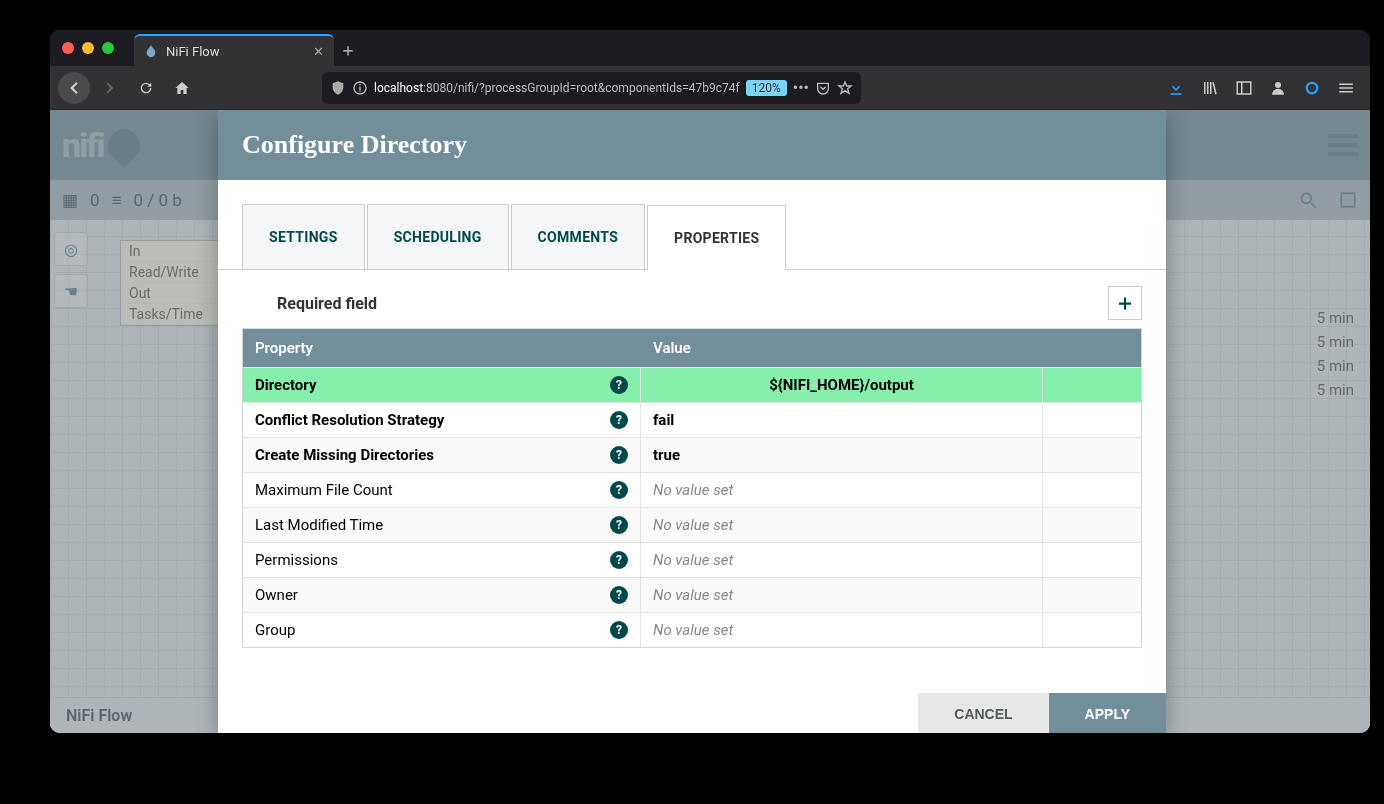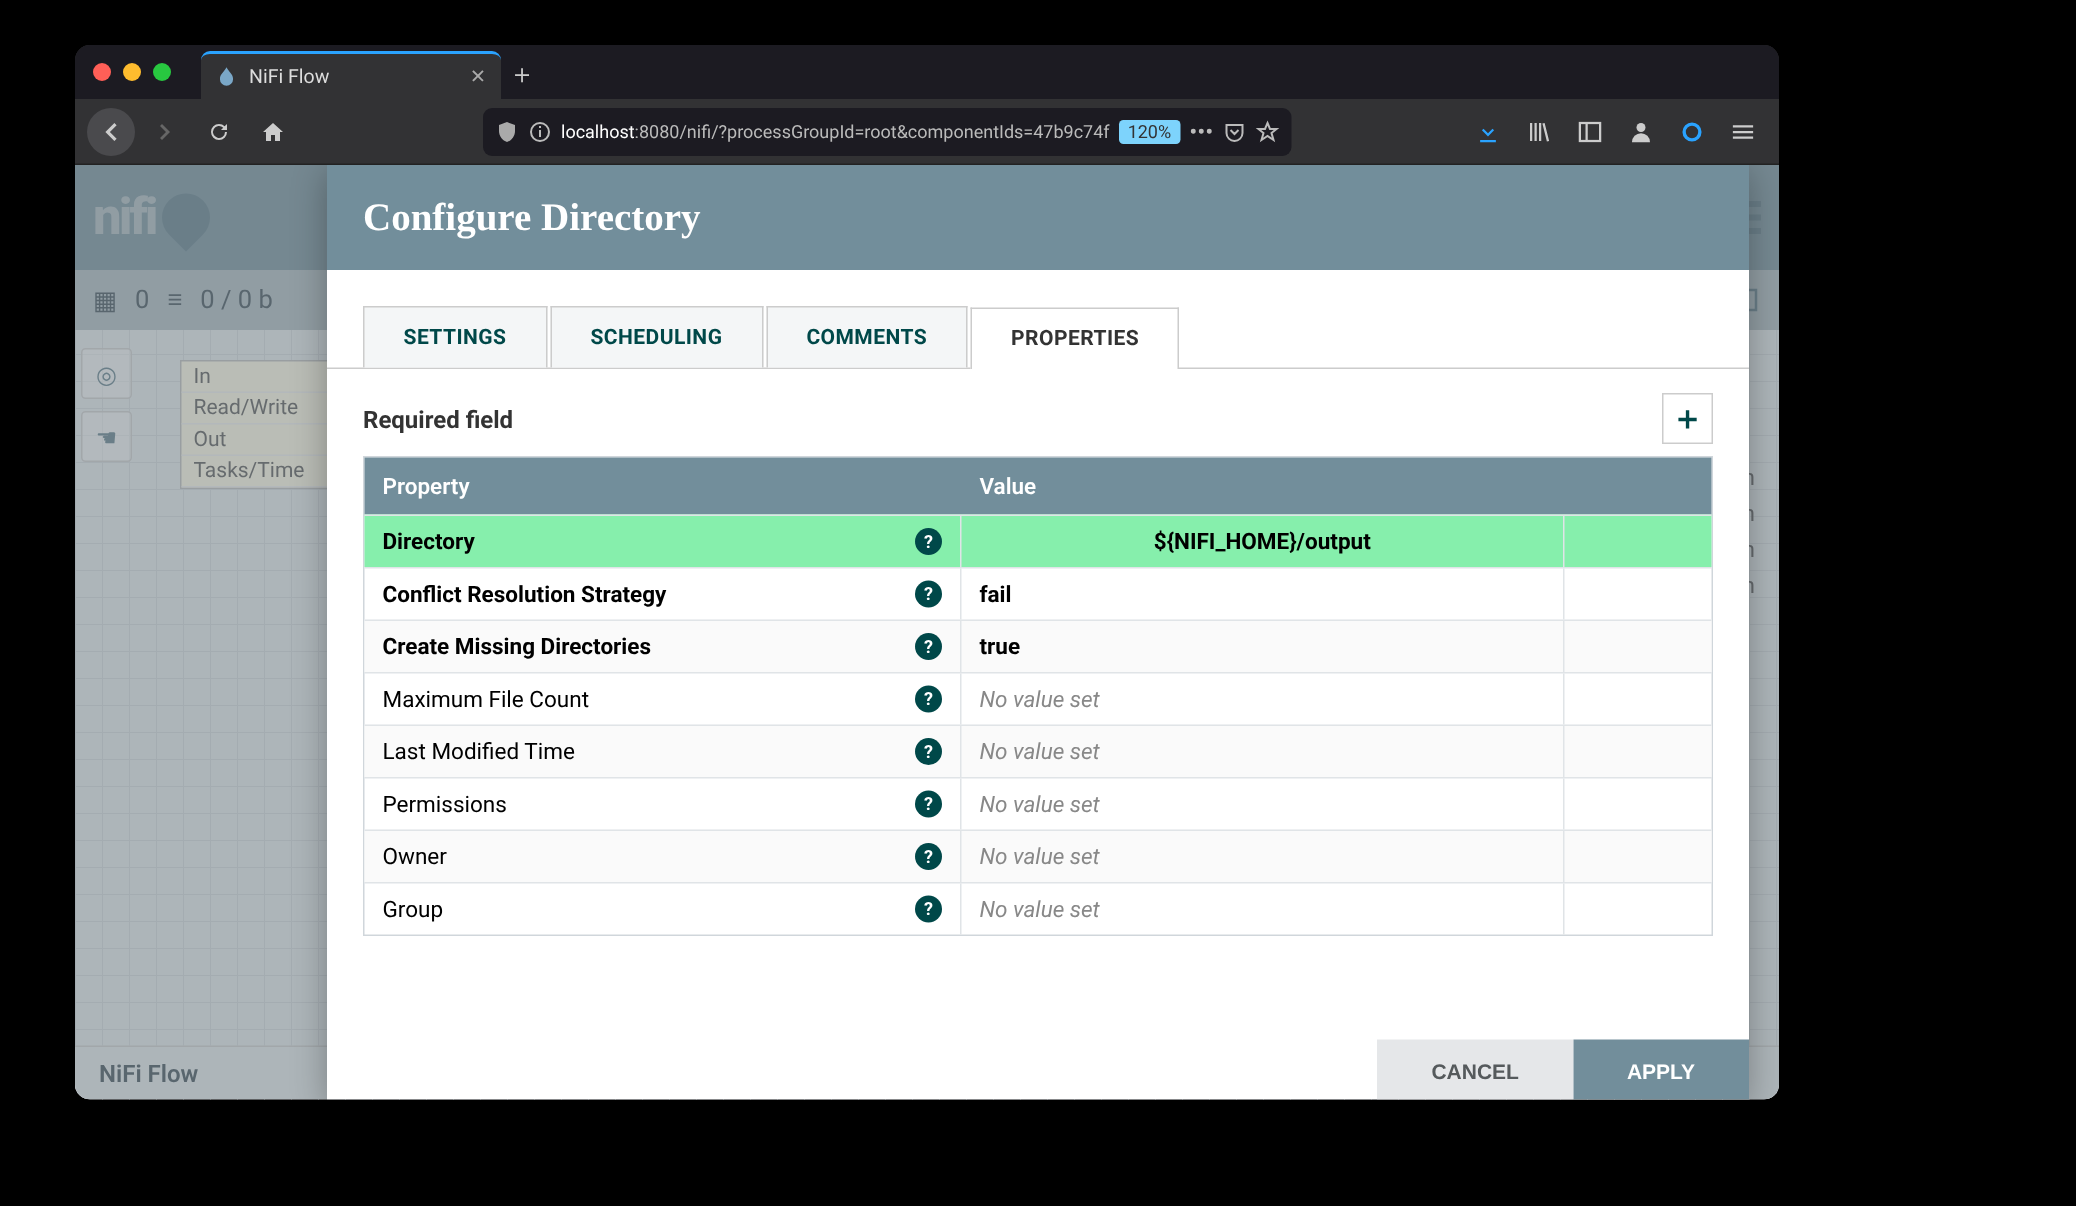--- a/index.html
+++ b/index.html
@@ -6,21 +6,21 @@
   body {
     background: #000;
     font-family: -apple-system, BlinkMacSystemFont, "Segoe UI", Roboto, Helvetica, Arial, sans-serif;
     width: 1384px;
     height: 804px;
     overflow: hidden;
   }
   .browser {
     position: absolute;
     top: 30px; left: 50px;
-    width: 1136px; height: 703px;
+    width: 1320px; height: 703px;
     background: #323234;
     border-radius: 10px;
     overflow: hidden;
     display: flex;
     flex-direction: column;
   }
   .tabbar {
     height: 36px;
     background: #1c1b22;
     display: flex;
@@ -107,28 +107,28 @@
     box-shadow:0 4px 22px rgba(0,0,0,0.3);
   }
   .dlg-header {
     height:70px; background:#728e9b; display:flex; align-items:center; padding:0 24px;
     color:#fff; font-size:26px; font-weight:700; font-family: Georgia, "Times New Roman", serif;
   }
   .dlg-tabs {
     display:flex; border-bottom:1px solid #ccc; padding:24px 24px 0 24px; gap:2px;
   }
   .dlg-tab {
-    padding:12px 26px; font-size:14px; font-weight:700; letter-spacing:0.3px;
+    padding:24px 26px; font-size:14px; font-weight:700; letter-spacing:0.3px;
     color:#004849; background:#f4f6f7; border:1px solid #ccc; border-bottom:none;
     cursor:pointer;
   }
   .dlg-tab.active { background:#fff; color:#333; position:relative; top:1px;}
   .dlg-body { flex:1; padding:16px 24px; overflow:auto; }
   .req-row { display:flex; align-items:center; justify-content:space-between; margin-bottom:8px;}
-  .req-label { font-weight:700; font-size:16px; color:#333;}
+  .req-label { font-weight:700; font-size:16px; color:#333;margin-left:35px;}
   .addbtn {
     width:34px; height:34px; border:1px solid #ccc; display:flex; align-items:center; justify-content:center;
     color:#004849; font-size:22px; font-weight:900; cursor:pointer;
   }
   .grid { width:100%; border:1px solid #d0d6db;}
   .grid-head { display:flex; background:#728e9b; color:#fff; font-weight:600; font-size:15px;}
   .col-prop { flex:0 0 398px; padding:10px 12px;}
   .col-val  { flex:1; padding:10px 12px;}
   .col-act  { flex:0 0 98px; padding:10px 12px;}
   .grid-row { display:flex; border-top:1px solid #e0e4e7; font-size:15px; align-items:center;}

